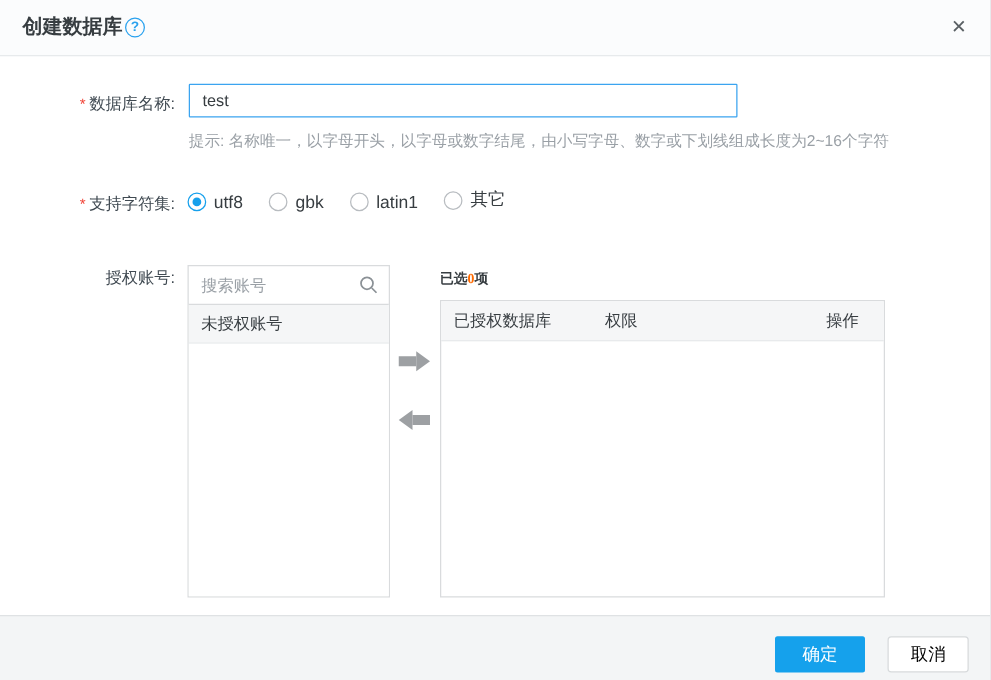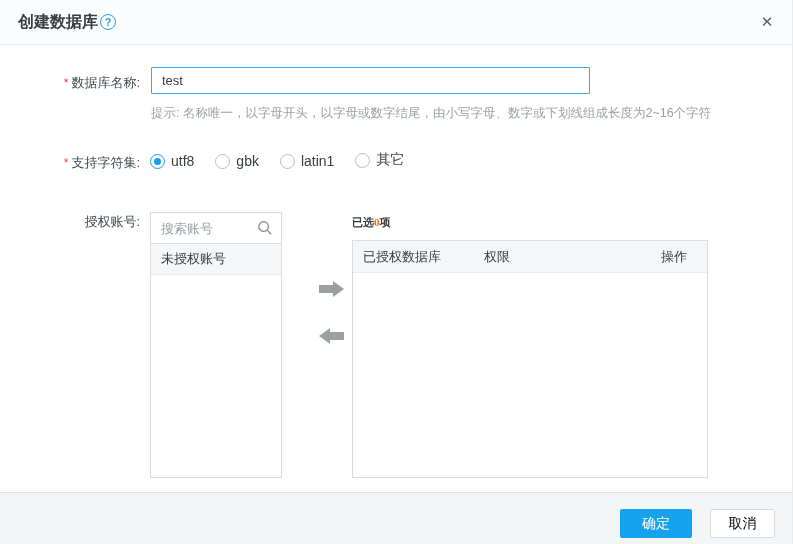--- a/index.html
+++ b/index.html
@@ -33,21 +33,21 @@
   .radio-group { position:absolute; left:150px; top:151px; height:18px; display:flex; align-items:flex-end; }
   .radio-item { display:flex; align-items:center; margin-right:21px; cursor:pointer; }
   .radio-circle { width:15px; height:15px; border:1px solid #b8bcc0; border-radius:50%; background:#fff;
                   margin-right:6px; position:relative; flex:none; }
   .radio-circle.checked { border-color:#16a0ec; }
   .radio-circle.checked::after { content:""; position:absolute; left:3px; top:3px; width:7px; height:7px;
                   border-radius:50%; background:#16a0ec; }
   .radio-label { font-size:14px; color:#373d41; }
 
   
-  .panel-l { position:absolute; left:150px; top:212px; width:132px; height:266px;
+  .panel-l { position:absolute; left:150px; top:212px; width:162px; height:266px;
              border:1px solid #d9dbdd; background:#fff; }
   .search-row { position:relative; height:31px; border-bottom:1px solid #d9dbdd; }
   .search-input { width:100%; height:100%; border:none; outline:none; padding:0 30px 0 10px;
                   font-size:13px; color:#373d41; background:transparent; }
   .search-input::placeholder { color:#9aa0a6; }
   .search-ic { position:absolute; right:8px; top:7px; width:16px; height:16px; cursor:pointer; }
   .list-hdr { height:31px; line-height:30px; padding-left:10px; background:#f5f6f7;
               border-bottom:1px solid #e8eaec; font-size:13px; color:#373d41; }
   .list-body { height:202px; background:#fff; }
 

